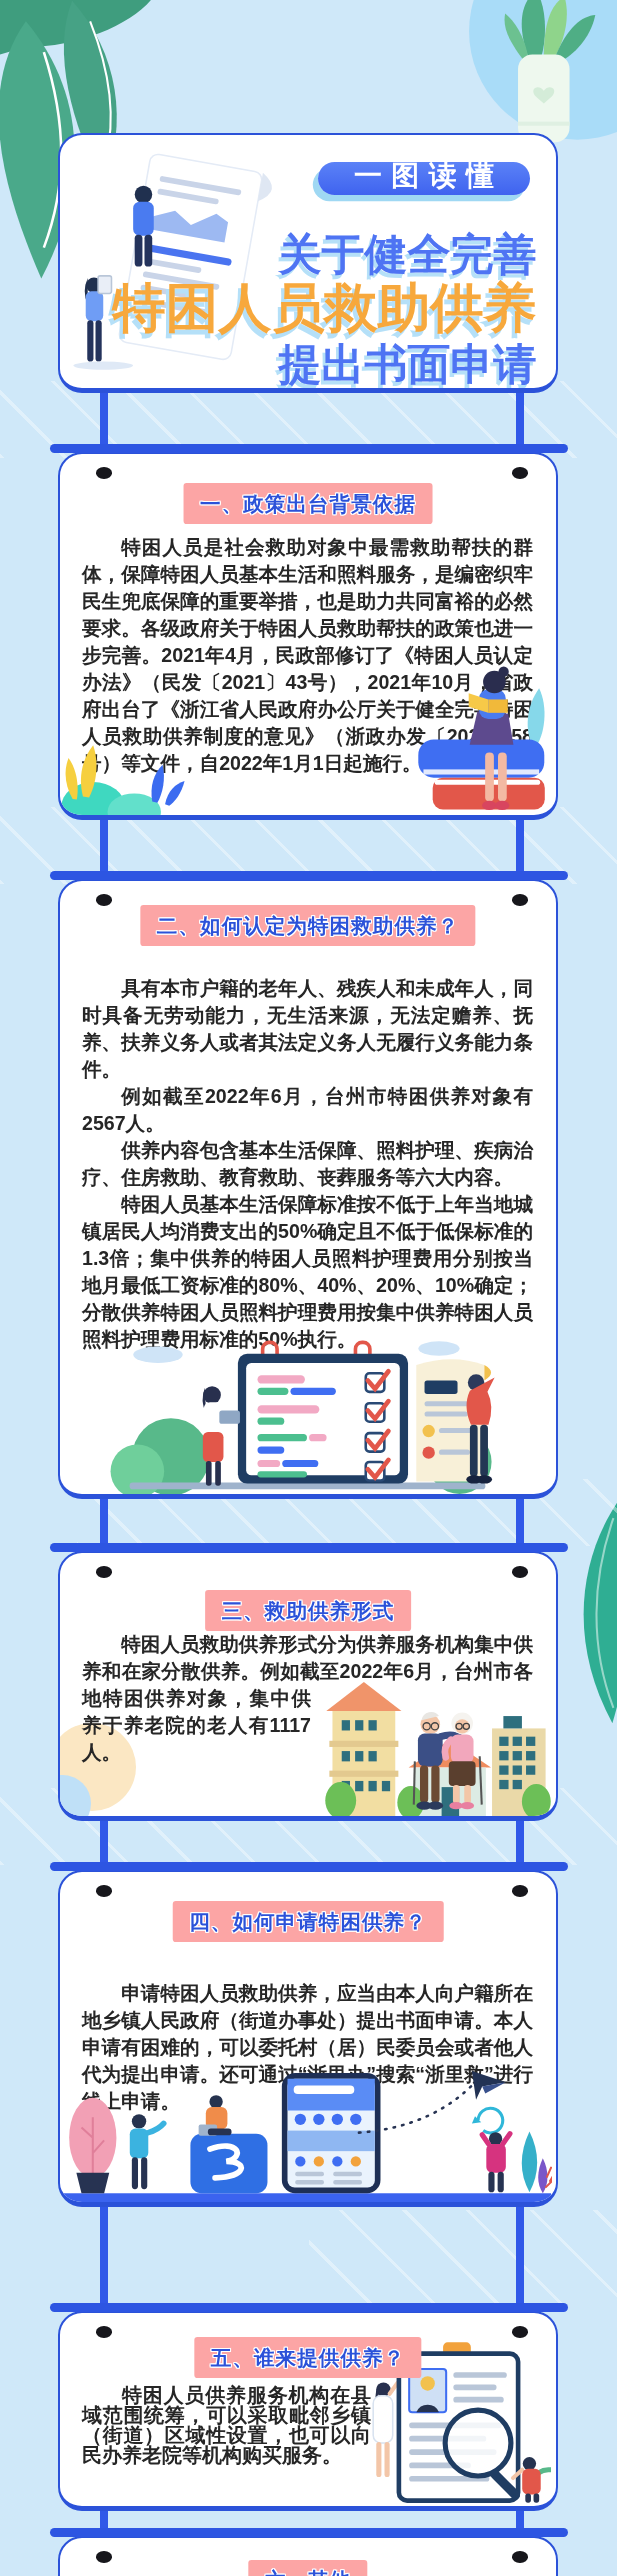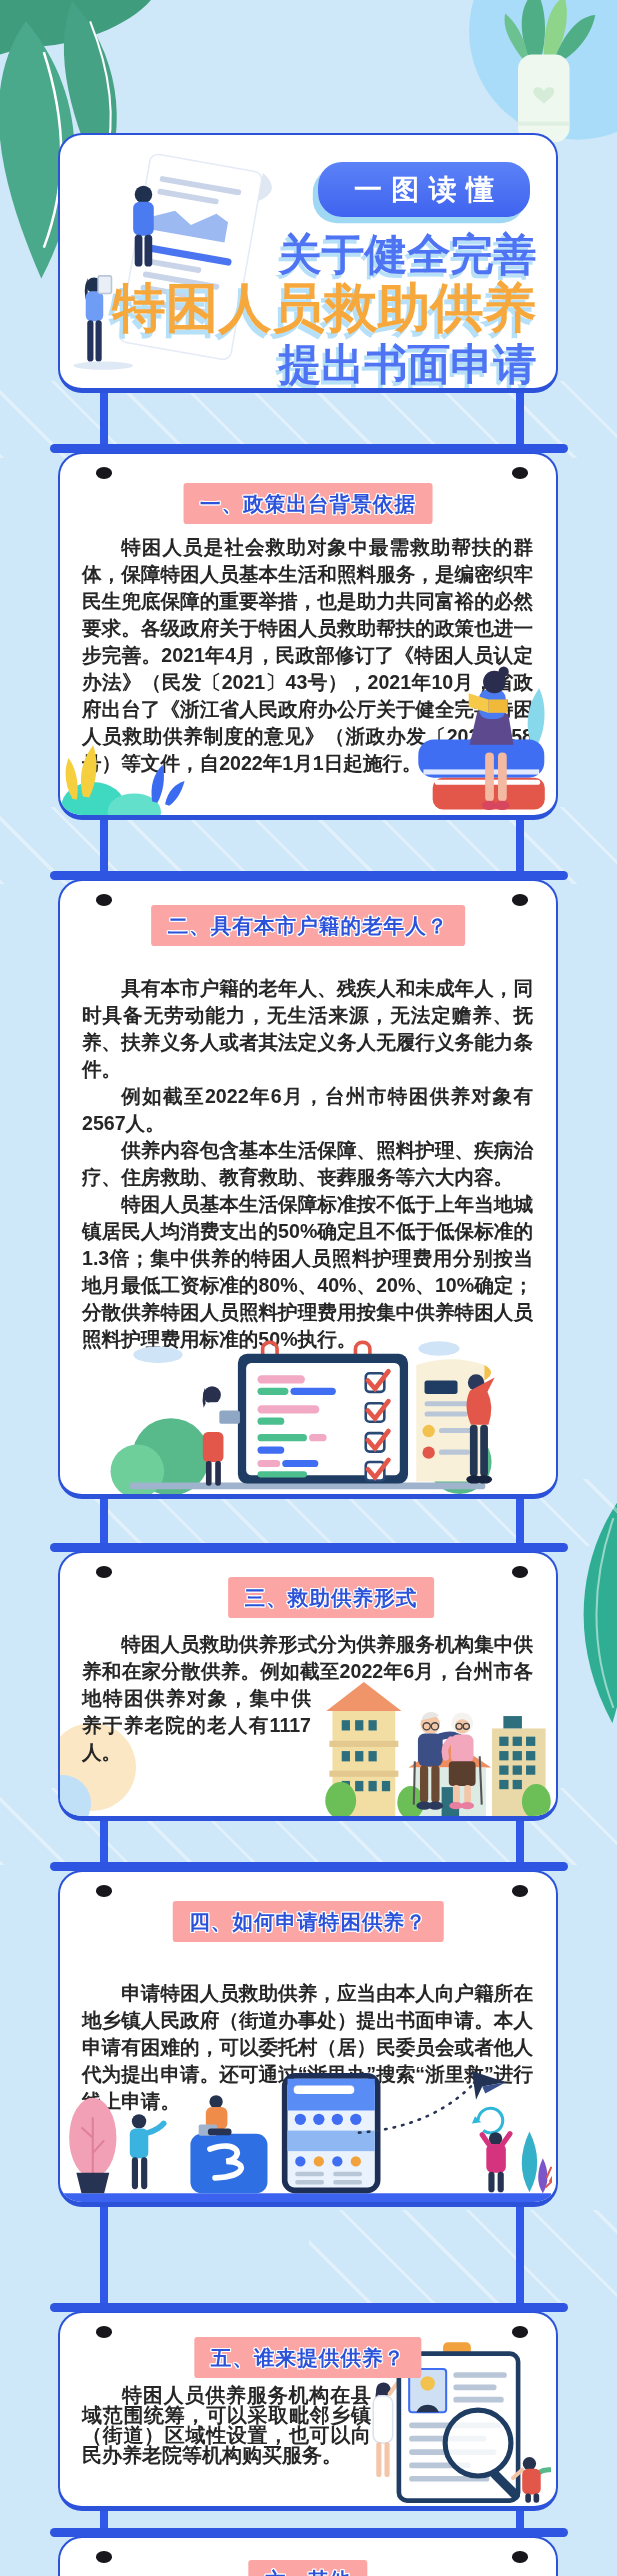--- a/index.html
+++ b/index.html
@@ -20,33 +20,33 @@
   .badge{position:absolute;left:50%;transform:translateX(-50%);background:#fca5a5;border-radius:3.1px;
          padding:6.7px 16.5px;font-size:20.6px;font-weight:bold;color:#2b52d9;white-space:nowrap;letter-spacing:1px;
          text-shadow:1px 0 #fff,-1px 0 #fff,0 1px #fff,0 -1px #fff,1px 1px #fff,-1px -1px #fff,1px -1px #fff,-1px 1px #fff;
          z-index:4;}
   .txt{position:absolute;left:22px;width:451px;font-size:19.6px;line-height:27px;font-weight:bold;
        color:#262626;text-align:justify;}
   .txt p{margin:0;text-indent:2em;}
   .wrapSpacer{float:right;width:222px;height:185px;shape-outside:inset(58px 0 0 0);}
   
   #headerCard{top:133px;height:253px;}
-  .pill{position:absolute;left:258px;top:27px;width:212px;height:55px;border-radius:24px;
+  .pill{position:absolute;left:258px;top:27px;width:212px;height:33px;border-radius:24px;
         background:linear-gradient(180deg,#5b82f7,#3f63ef);box-shadow:-5.2px 6.2px 0 #9fd8f3;
         color:#fff;font-size:28px;font-weight:bold;letter-spacing:9.3px;text-indent:9.3px;
-        display:flex;align-items:center;justify-content:center;}
+        display:flex;align-items:flex-end;justify-content:center;}
   .title{position:absolute;right:19.6px;font-weight:bold;white-space:nowrap;}
   .tblue{color:#4e74f3;font-size:43px;text-shadow:-2.6px 4.1px 0 #b5e0f8;}
   .torange{color:#f7a83c;font-size:53px;text-shadow:-3.1px 5.2px 0 #b5e0f8;}
   #t1{top:91px;} #t2{top:138px;} #t3{top:201px;}
   
   #c1{top:452px;height:361px;} #c2{top:879px;height:613px;} #c3{top:1551px;height:263px;}
   #c4{top:1870px;height:330px;} #c5{top:2311px;height:193px;} #c6{top:2536px;height:175px;}
   #r1{top:444px;} #r2{top:871px;} #r3{top:1543px;} #r4{top:1862px;} #r5{top:2303px;} #r6{top:2528px;}
-  #c1 .badge{top:29px;} #c2 .badge{top:24px;} #c3 .badge{top:24px;margin-left:23px;} #c4 .badge{top:29px;}
+  #c1 .badge{top:29px;} #c2 .badge{top:24px;} #c3 .badge{top:37px;} #c4 .badge{top:29px;}
   #c5 .badge{top:24px;} #c6 .badge{top:21.6px;}
   #c1 .txt{top:80px;} #c2 .txt{top:94px;} #c3 .txt{top:78px;} #c4 .txt{top:108px;}
   #c5 .txt{top:72px;width:289px;font-size:20px;line-height:20px;}
   .ill{position:absolute;}
   .circ{position:absolute;border-radius:50%;}
 </style>
 </head>
 <body>
 
 <div id="page">
@@ -155,21 +155,21 @@
       <circle cx="168" cy="48" r="22" fill="#2a2d4e"></circle>
       <circle cx="186" cy="28" r="10" fill="#2a2d4e"></circle>
       <path d="M118,70 l38,12 l0,26 l-38,-12 Z" fill="#f7c948"></path>
       <path d="M194,82 l-38,0 l0,26 l38,0 Z" fill="#f1b93a"></path>
     </svg>
   </div>
 
   <div class="card" id="c2">
     <div class="dot l"></div>
     <div class="dot r"></div>
-    <div class="badge">二、具有本市户籍的老年人？</div>
+    <div class="badge">二、如何认定为特困救助供养？</div>
     <div class="txt">
       <p>具有本市户籍的老年人、残疾人和未成年人，同时具备无劳动能力，无生活来源，无法定赡养、抚养、扶养义务人或者其法定义务人无履行义务能力条件。</p>
       <p>例如截至2022年6月，台州市特困供养对象有2567人。</p>
       <p>供养内容包含基本生活保障、照料护理、疾病治疗、住房救助、教育救助、丧葬服务等六大内容。</p>
       <p>特困人员基本生活保障标准按不低于上年当地城镇居民人均消费支出的50%确定且不低于低保标准的1.3倍；集中供养的特困人员照料护理费用分别按当地月最低工资标准的80%、40%、20%、10%确定；分散供养特困人员照料护理费用按集中供养特困人员照料护理费用标准的50%执行。</p>
     </div>
     <svg class="ill" style="left:49px;bottom:0;" width="397" height="161" viewBox="0 0 770 312">
       <ellipse cx="95" cy="42" rx="48" ry="16" fill="#cfe4f7"></ellipse>
       <ellipse cx="640" cy="30" rx="40" ry="14" fill="#cfe4f7"></ellipse>
       <circle cx="120" cy="240" r="75" fill="#58b98a"></circle>

